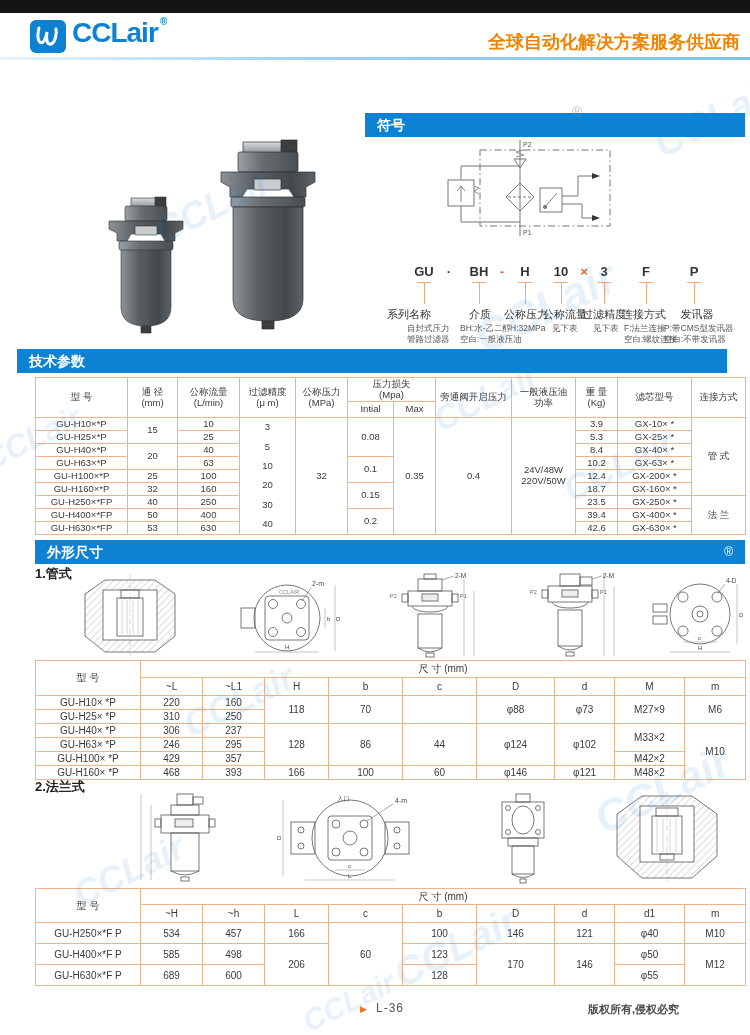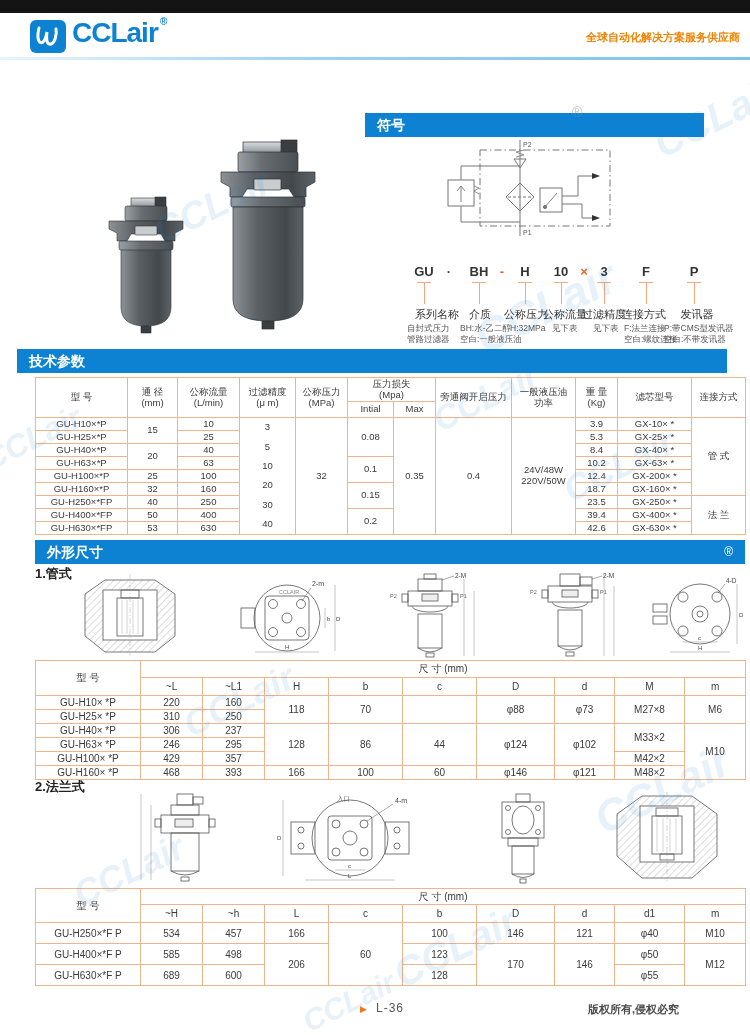--- a/index.html
+++ b/index.html
@@ -5,31 +5,31 @@
   * { margin:0; padding:0; box-sizing:border-box; }
   body { font-family:"Liberation Sans","DejaVu Sans",sans-serif; background:#ffffff; }
   .page { position:relative; width:750px; height:1035px; background:#fff; overflow:hidden; }
 
   .topbar { position:absolute; top:0; left:0; width:750px; height:13px; background:#141414; }
 
   
   .logo-box { position:absolute; left:30px; top:20px; width:36px; height:33px; background:#0d82d3; border-radius:6px; }
   .logo-text { position:absolute; left:72px; top:17px; font-size:28px; font-weight:bold; color:#0d82d3; letter-spacing:-1px; }
   .logo-reg { position:absolute; left:160px; top:16px; font-size:10px; color:#0d82d3; font-weight:bold; }
-  .tagline { position:absolute; right:10px; top:30px; font-size:11px; font-weight:bold; color:#f08300; }
+  .tagline { position:absolute; right:10px; top:30px; font-size:18px; font-weight:bold; color:#f08300; }
   .hdr-divider { position:absolute; top:57px; left:0; width:750px; height:3px;
                  background:linear-gradient(to right,#e8f4fc,#9ed3f2 40%,#7cc3ec); }
 
   .doc-title { position:absolute; top:80px; left:375px; width:360px; text-align:center;
                font-size:19px; font-weight:bold; color:#1c1c1c; }
 
   
   .bar { position:absolute; height:24px; background:#0d82d3; color:#fff; font-size:14px;
          font-weight:bold; line-height:24px; padding-left:12px; }
-  .bar-symbol { left:365px; top:113px; width:339px; }
+  .bar-symbol { left:365px; top:113px; width:380px; }
   .bar-order  { left:365px; top:238px; width:380px; }
   .bar-tech   { left:17px;  top:349px; width:710px; }
   .bar-dim    { left:35px;  top:540px; width:710px; }
   .bar-reg { float:right; margin-right:12px; font-size:12px; font-weight:normal; }
 
   
   .oc { position:absolute; left:365px; top:262px; width:385px; height:85px; font-size:0;margin-left:32px; }
   .occ { position:absolute; top:2px; transform:translateX(-50%); font-size:13px; font-weight:bold; color:#333; }
   .osep { position:absolute; top:2px; transform:translateX(-50%); font-size:13px; font-weight:bold; color:#444; }
   .osep.red { color:#e8622a; }
@@ -175,21 +175,21 @@
     <span class="occ" style="left:297px">P</span>
 
     <i class="tick" style="left:27px"></i>
       <i class="tick" style="left:82px"></i>
     <i class="tick" style="left:128px"></i>
       <i class="tick" style="left:164px"></i>
     <i class="tick" style="left:207px"></i>
       <i class="tick" style="left:249px"></i>
     <i class="tick" style="left:297px"></i>
 
-    <span class="ocl" style="left:40px">系列名称</span>
+    <span class="ocl" style="left:12px">系列名称</span>
     <span class="ocl" style="left:83px">介质</span>
     <span class="ocl" style="left:129px">公称压力</span>
     <span class="ocl" style="left:168px">公称流量</span>
     <span class="ocl" style="left:207px">过滤精度</span>
     <span class="ocl" style="left:247px">连接方式</span>
     <span class="ocl" style="left:300px">发讯器</span>
 
     <div class="ocd" style="left:10px">
       <span>自封式压力</span><br><span>管路过滤器</span></div>
     <div class="ocd" style="left:63px">
@@ -465,21 +465,21 @@
         </tr>
     <tr class="brow">
           <td>GU-H10× *P</td>
       <td>220</td>
           <td>160</td>
       <td rowspan="2">118</td>
           <td rowspan="2">70</td>
       <td rowspan="2"></td>
           <td rowspan="2">φ88</td>
       <td rowspan="2">φ73</td>
-          <td rowspan="2">M27×8</td>
+          <td rowspan="2">M27×9</td>
       <td rowspan="2">M6</td>
         </tr>
     <tr class="brow">
           <td>GU-H25× *P</td>
       <td>310</td>
           <td>250</td>
         </tr>
     <tr class="brow">
           <td>GU-H40× *P</td>
       <td>306</td>

